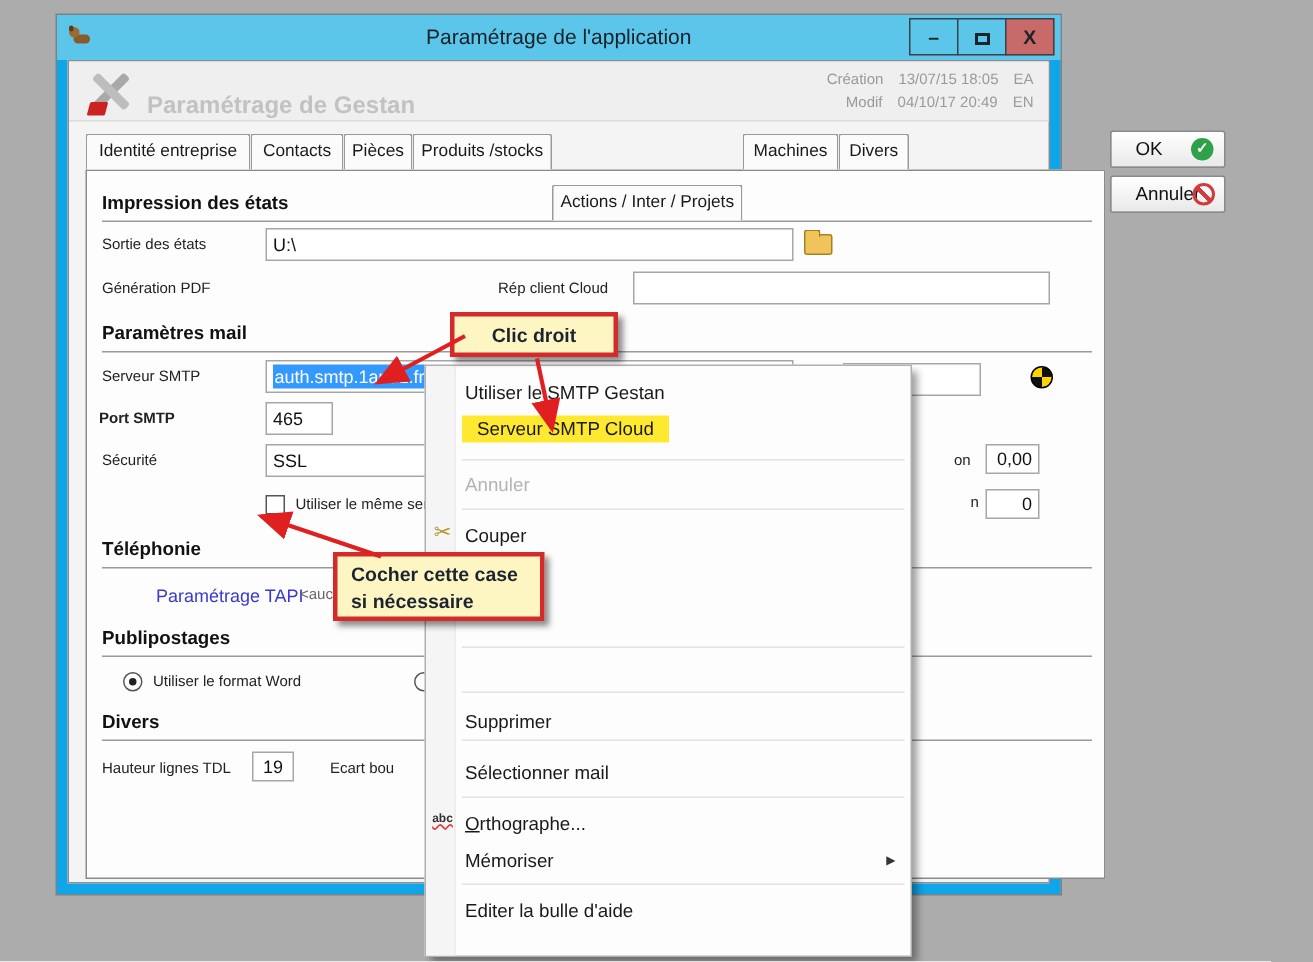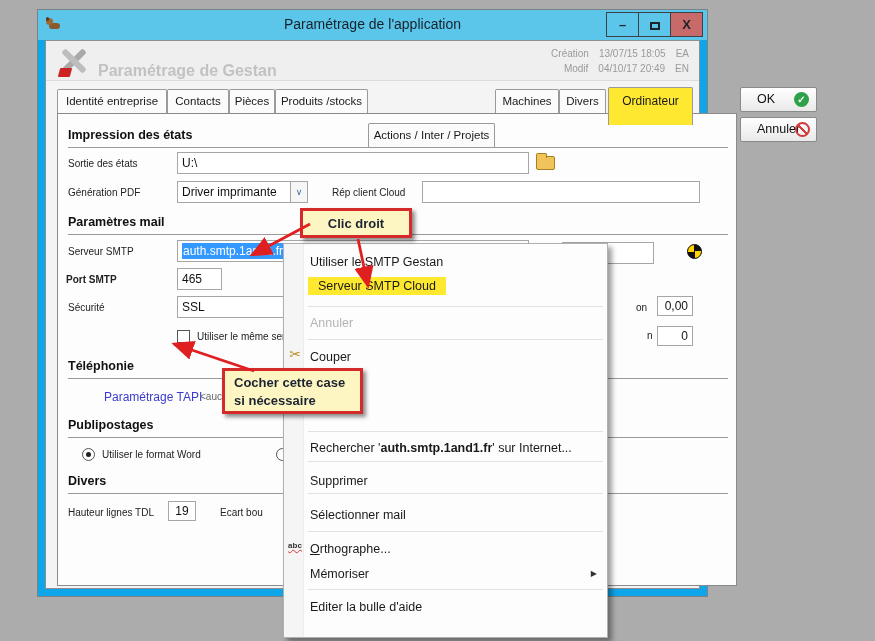--- a/index.html
+++ b/index.html
@@ -122,45 +122,40 @@
         </div>
       </div>
 
       <div class="tab" style="left:11px;width:110px;">Identité entreprise</div>
       <div class="tab" style="left:121px;width:62px;">Contacts</div>
       <div class="tab" style="left:183px;width:46px;">Pièces</div>
       <div class="tab" style="left:229px;width:93px;">Produits /stocks</div>
       <div class="tab" style="left:322px;width:127px;margin-top:34px;">Actions / Inter / Projets</div>
       <div class="tab" style="left:449px;width:64px;">Machines</div>
       <div class="tab" style="left:513px;width:47px;">Divers</div>
-      <div class="tab active" style="left:562px;width:85px;">Ordinateur</div>
 
       <div class="side-btn" style="top:46px;">
         <span>OK</span>
         <span class="ok-ico">✓</span>
       </div>
       <div class="side-btn" style="top:76px;">
         <span>Annuler</span>
         <span class="no-ico"></span>
       </div>
 
       <div class="panel">
 
         <div class="sec" style="left:10px;top:14px;">Impression des états</div>
         <div class="rule" style="top:33px;"></div>
 
         <div class="lbl" style="left:10px;top:44px;">Sortie des états</div>
         <input class="fld" style="left: 119px; top: 38px; width: 352px; height: 22px;" value="U:\">
         <span class="folder" style="left:478px;top:42px;"></span>
 
         <div class="lbl" style="left:10px;top:73px;">Génération PDF</div>
-        <div class="selectbox" style="left:119px;top:67px;width:131px;height:22px;">
-          <span class="val">Driver imprimante</span>
-          <span class="arrow">∨</span>
-        </div>
         <div class="lbl" style="left:274px;top:73px;">Rép client Cloud</div>
         <input class="fld" style="left: 364px; top: 67px; width: 278px; height: 22px;" value="">
 
         <div class="sec" style="left:10px;top:101px;">Paramètres mail</div>
         <div class="rule" style="top:120px;"></div>
 
         <div class="lbl" style="left:10px;top:132px;">Serveur SMTP</div>
         <div class="fld" style="left:119px;top:126px;width:352px;height:22px;line-height:20px;">
           <span class="smtp-sel">auth.smtp.1and1.fr</span>
         </div>
@@ -212,23 +207,20 @@
 
     <div class="mi" style="top:7px;">Utiliser le SMTP Gestan</div>
     <div class="mhl" style="top:33px;">Serveur SMTP Cloud</div>
     <div class="msep" style="top:62px;"></div>
     <div class="mi disabled" style="top:68px;">Annuler</div>
     <div class="msep" style="top:95px;"></div>
     <div class="mico scissors" style="top:102px;">✂</div>
     <div class="mi" style="top:102px;">Couper</div>
 
     <div class="msep" style="top:187px;"></div>
-    <div class="mi" style="top:193px;">
-      <span>Rechercher '</span><b>auth.smtp.1and1.fr</b><span>' sur Internet...</span>
-    </div>
     <div class="msep" style="top:217px;"></div>
     <div class="mi" style="top:226px;">Supprimer</div>
     <div class="msep" style="top:249px;"></div>
     <div class="mi" style="top:260px;">Sélectionner mail</div>
     <div class="msep" style="top:287px;"></div>
     <div class="mico abc" style="top:297px;">abc</div>
     <div class="mi" style="top:294px;">
       <span style="text-decoration:underline;">O</span><span>rthographe...</span>
     </div>
     <div class="mi" style="top:319px;">Mémoriser</div>

